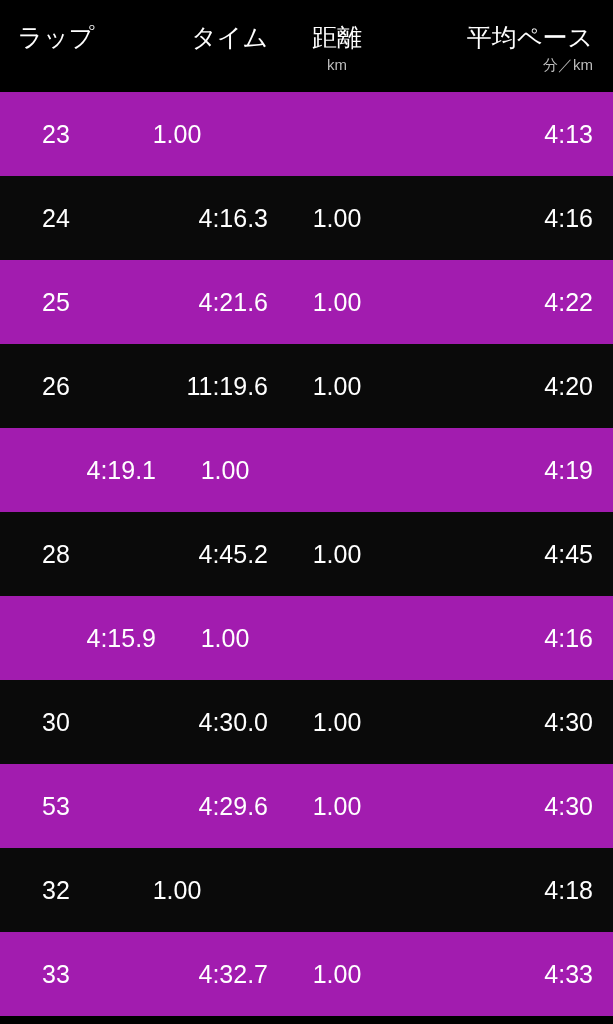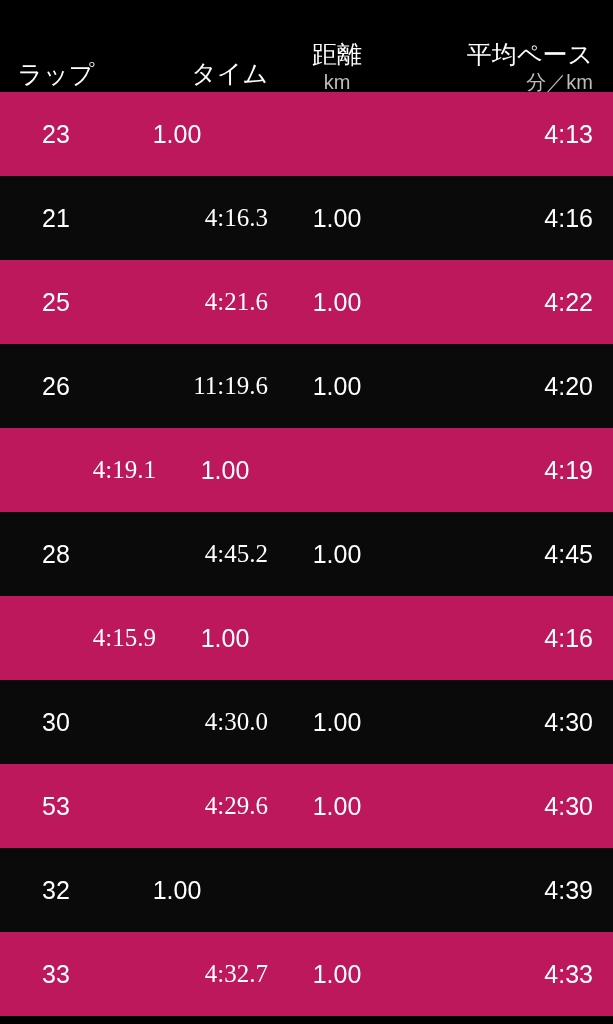--- a/index.html
+++ b/index.html
@@ -23,43 +23,43 @@
     display: flex;
     flex-direction: column;
     background: #000000;
   }
 
   
   .table-header {
     height: 92px;
     flex: 0 0 92px;
     display: flex;
-    align-items: flex-end;
+    align-items: flex-start;
     background: #000000;
     box-sizing: border-box;
-    padding-top: 16px;
+    padding-top: 22px;
   }
 
   .th {
     display: flex;
     flex-direction: column;
     justify-content: flex-start;
     box-sizing: border-box;
   }
 
   .th-main {
     font-size: 25px;
     line-height: 30px;
     color: #ffffff;
     font-weight: 400;
     white-space: nowrap;
   }
 
   .th-sub {
-    font-size: 20px;
+    font-size: 15px;
     line-height: 20px;
     color: #bdbdbd;
     font-weight: 400;
     margin-top: 3px;
     white-space: nowrap;
   }
 
   
   .col-lap {
     width: 112px;
@@ -67,21 +67,20 @@
     text-align: center;
     align-items: center;
     padding-left: 0;
   }
   .col-time {
     width: 160px;
     flex: 0 0 160px;
     text-align: right;
     align-items: flex-end;
     padding-right: 4px;
-    font-family: Liberation Serif, serif;
   }
   .col-dist {
     width: 130px;
     flex: 0 0 130px;
     text-align: center;
     align-items: center;
   }
   .col-pace {
     flex: 1 1 auto;
     text-align: right;
@@ -96,21 +95,21 @@
     flex-direction: column;
   }
 
   .row {
     flex: 0 0 84px;
     height: 84px;
     display: flex;
     align-items: center;
     box-sizing: border-box;
   }
-  .row.alt-a { background: #be185d; }
+  .row.alt-a { background: #a21caf; }
   .row.alt-b { background: #0a0a0a; }
 
   .cell {
     font-size: 25px;
     line-height: 30px;
     color: #ffffff;
     font-weight: 400;
     box-sizing: border-box;
     display: block;
     white-space: nowrap;
@@ -147,21 +146,21 @@
 
   <div class="table-body">
 
     <div class="row alt-a">
       <span class="cell col-lap">23</span>
       <span class="cell col-dist">1.00</span>
       <span class="cell col-pace">4:13</span>
     </div>
 
     <div class="row alt-b">
-      <span class="cell col-lap">21</span>
+      <span class="cell col-lap">24</span>
       <span class="cell col-time">4:16.3</span>
       <span class="cell col-dist">1.00</span>
       <span class="cell col-pace">4:16</span>
     </div>
 
     <div class="row alt-a">
       <span class="cell col-lap">25</span>
       <span class="cell col-time">4:21.6</span>
       <span class="cell col-dist">1.00</span>
       <span class="cell col-pace">4:22</span>
@@ -203,21 +202,21 @@
     <div class="row alt-a">
       <span class="cell col-lap">53</span>
       <span class="cell col-time">4:29.6</span>
       <span class="cell col-dist">1.00</span>
       <span class="cell col-pace">4:30</span>
     </div>
 
     <div class="row alt-b">
       <span class="cell col-lap">32</span>
       <span class="cell col-dist">1.00</span>
-      <span class="cell col-pace">4:39</span>
+      <span class="cell col-pace">4:18</span>
     </div>
 
     <div class="row alt-a">
       <span class="cell col-lap">33</span>
       <span class="cell col-time">4:32.7</span>
       <span class="cell col-dist">1.00</span>
       <span class="cell col-pace">4:33</span>
     </div>
 
   </div>

